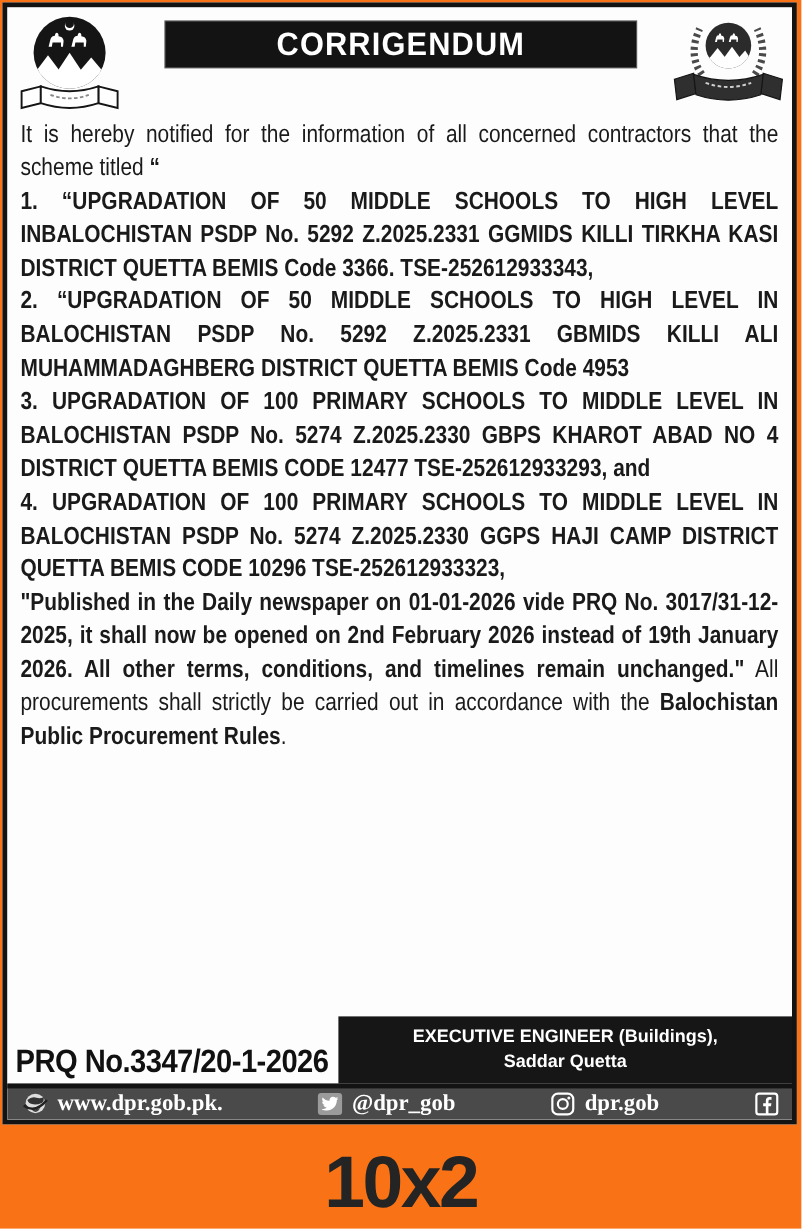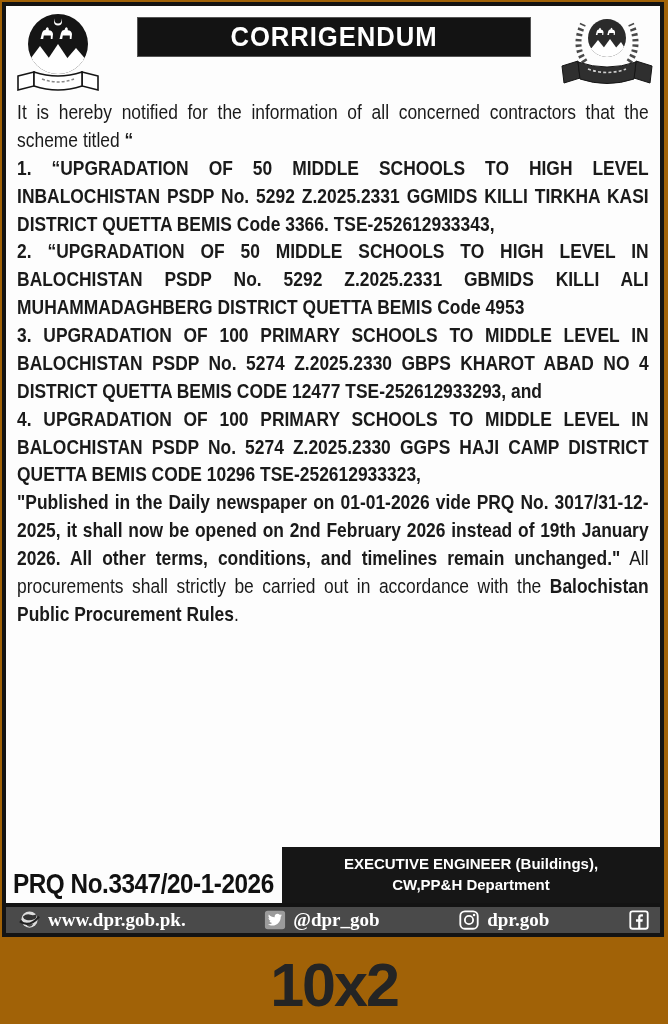--- a/index.html
+++ b/index.html
@@ -1,17 +1,17 @@
 <!DOCTYPE html>
 <html><head>
 <meta charset="utf-8">
 <style>
   html,body { margin:0; padding:0; background:#fff; }
   .page {
-    position:relative; width:668px; height:1024px; background:#a16207;
+    position:relative; width:668px; height:1024px; background:#f97316;
     font-family:"Liberation Sans", sans-serif; overflow:hidden;
   }
   .ad {
     position:absolute; left:2px; top:2px; width:662px; height:935px;
     border:4px solid #131313; box-sizing:border-box; background:#fdfdfd;
     overflow:hidden;
   }
   
   .ad-header { display:flex; align-items:flex-start; padding:4px 4px 0 6px; height:86px; }
   .logo { flex:none; }
@@ -130,21 +130,21 @@
       <p class="intro"><span>It is hereby notified for the information of all concerned contractors that the scheme titled </span><b class="q">“</b></p>
       <p class="item">1. “UPGRADATION OF 50 MIDDLE SCHOOLS TO HIGH LEVEL INBALOCHISTAN PSDP No. 5292 Z.2025.2331 GGMIDS KILLI TIRKHA KASI DISTRICT QUETTA BEMIS Code 3366. TSE-252612933343,</p>
       <p class="item">2. “UPGRADATION OF 50 MIDDLE SCHOOLS TO HIGH LEVEL IN BALOCHISTAN PSDP No. 5292 Z.2025.2331 GBMIDS KILLI ALI MUHAMMADAGHBERG DISTRICT QUETTA BEMIS Code 4953</p>
       <p class="item">3. UPGRADATION OF 100 PRIMARY SCHOOLS TO MIDDLE LEVEL IN BALOCHISTAN PSDP No. 5274 Z.2025.2330 GBPS KHAROT ABAD NO 4 DISTRICT QUETTA BEMIS CODE 12477 TSE-252612933293, and</p>
       <p class="item">4. UPGRADATION OF 100 PRIMARY SCHOOLS TO MIDDLE LEVEL IN BALOCHISTAN PSDP No. 5274 Z.2025.2330 GGPS HAJI CAMP DISTRICT QUETTA BEMIS CODE 10296 TSE-252612933323,</p>
       <p class="closing"><b>"Published in the Daily newspaper on 01-01-2026 vide PRQ No. 3017/31-12-2025, it shall now be opened on 2nd February 2026 instead of 19th January 2026. All other terms, conditions, and timelines remain unchanged."</b><span> All procurements shall strictly be carried out in accordance with the </span><b>Balochistan Public Procurement Rules</b><span>.</span></p>
     </div>
 
     <div class="sig-box">
       <div>EXECUTIVE ENGINEER (Buildings),</div>
-      <div>CW,PP&amp;H Department</div>
+      <div>Saddar Quetta</div>
     </div>
 
     <div class="prq">PRQ No.3347/20-1-2026</div>
 
     <div class="ad-footer">
       <div class="f-group">
         <svg viewBox="0 0 24 24" width="23" height="23">
           <circle cx="12" cy="11" r="8.5" fill="#dddddd"></circle>
           <path d="M5 8 Q9 4.5 13 6 Q16 7 19 5.5 Q20 9 17.5 10.5 Q13 12.5 9 11.5 Q6 11 5 8 Z" fill="#333"></path>
           <path d="M8 15 Q12 17 16 15 Q15 18 12 18.5 Q9.5 18 8 15 Z" fill="#444"></path>

